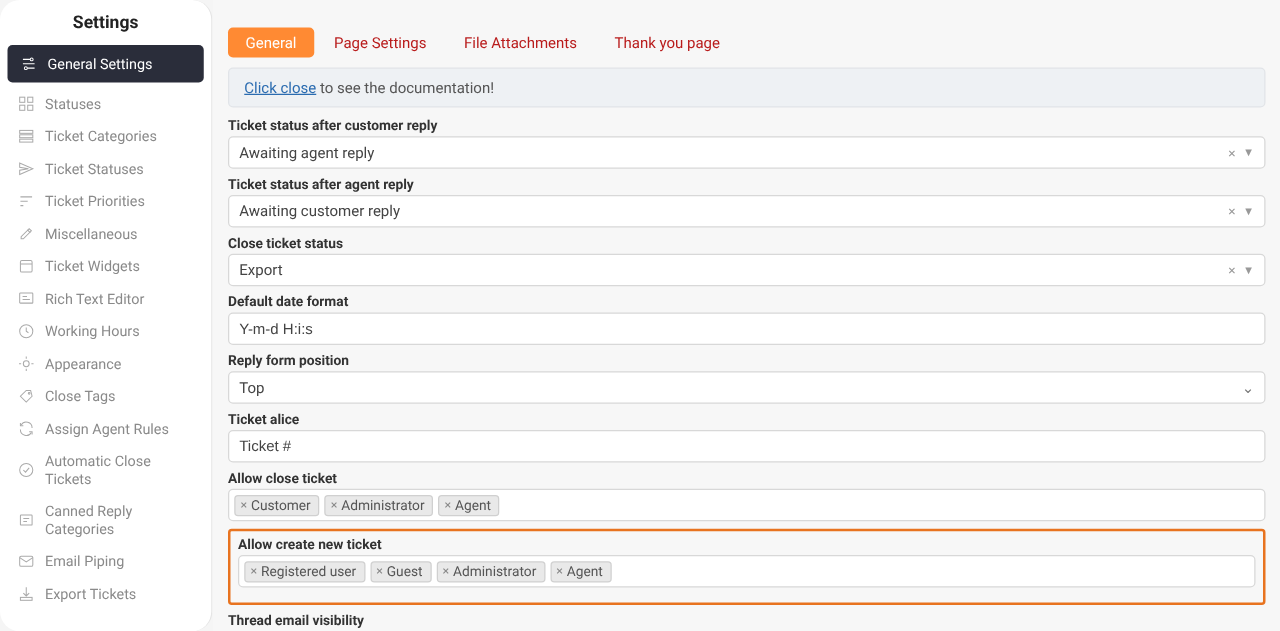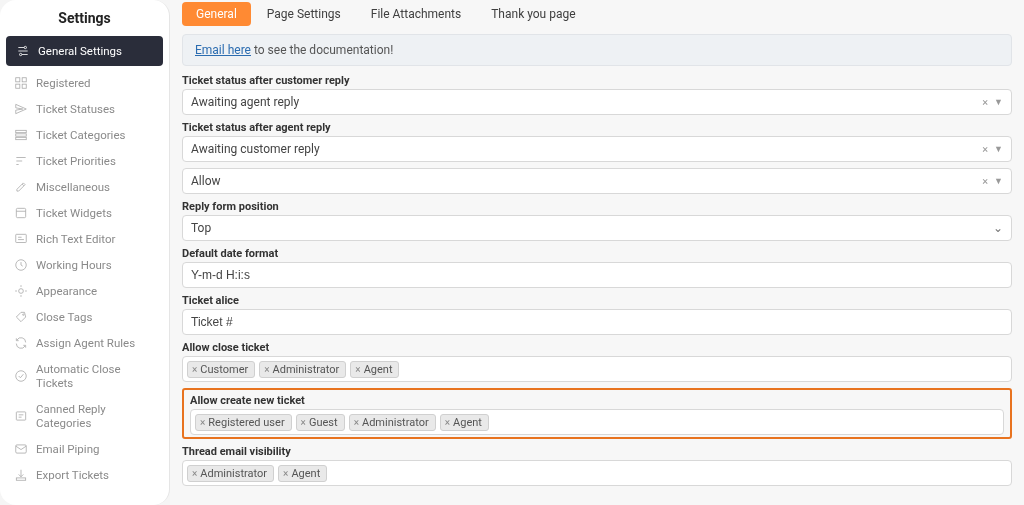--- a/index.html
+++ b/index.html
@@ -60,26 +60,27 @@
   .main {
     flex: 1;
     padding: 0 12px 10px 12px;
     overflow-y: auto;
     background: #f7f7f7;
   }
   .tabs {
     display: flex;
     gap: 2px;
     padding: 2px 0 8px 0;
+    margin-top: 20px;
   }
   .tab {
     padding: 5px 14px;
     border-radius: 4px;
     font-size: 12px;
-    color: #404040;
+    color: #b91c1c;
     cursor: pointer;
   }
   .tab.active {
     background: #ff8a33;
     color: #fff;
   }
   .doc-banner {
     background: #eef1f4;
     border: 1px solid #e1e4e8;
     border-radius: 4px;
@@ -151,21 +152,21 @@
     color: #555;
     display: inline-flex;
     align-items: center;
     gap: 2px;
   }
   .tag .tx { color: #888; font-size: 10px; margin-right: 1px; }
 
   .highlight {
     border: 2px solid #e8731f;
     border-radius: 3px;
-    padding: 4px 6px 2px 6px;
+    padding: 4px 6px 12px 6px;
     margin: 2px 0 6px 0;
   }
   .highlight .field { margin-bottom: 0; }
 </style>
 </head>
 <body>
 
 <div class="sidebar">
   <div class="sidebar-title">Settings</div>
 
@@ -181,39 +182,39 @@
   </div>
   <div class="sidebar-item">
     <span class="ic">
         <svg viewBox="0 0 24 24">
           <rect x="3" y="3" width="7" height="7"></rect>
           <rect x="14" y="3" width="7" height="7"></rect>
           <rect x="3" y="14" width="7" height="7"></rect>
           <rect x="14" y="14" width="7" height="7"></rect>
         </svg>
       </span>
-    <span>Registered</span>
-  </div>
-  <div class="sidebar-item">
-    <span class="ic">
-        <svg viewBox="0 0 24 24">
-          <path d="M3 20l18-8L3 4v6l12 2-12 2z"></path>
-        </svg>
-      </span>
-    <span>Ticket Statuses</span>
+    <span>Statuses</span>
   </div>
   <div class="sidebar-item">
     <span class="ic">
         <svg viewBox="0 0 24 24">
           <rect x="3" y="4" width="18" height="4"></rect>
           <rect x="3" y="10" width="18" height="4"></rect>
           <rect x="3" y="16" width="18" height="4"></rect>
         </svg>
       </span>
     <span>Ticket Categories</span>
+  </div>
+  <div class="sidebar-item">
+    <span class="ic">
+        <svg viewBox="0 0 24 24">
+          <path d="M3 20l18-8L3 4v6l12 2-12 2z"></path>
+        </svg>
+      </span>
+    <span>Ticket Statuses</span>
   </div>
   <div class="sidebar-item">
     <span class="ic">
         <svg viewBox="0 0 24 24">
           <path d="M4 18h4M4 12h10M4 6h16"></path>
         </svg>
       </span>
     <span>Ticket Priorities</span>
   </div>
   <div class="sidebar-item">
@@ -320,21 +321,21 @@
 
 <div class="main">
   <div class="tabs">
     <div class="tab active">General</div>
     <div class="tab">Page Settings</div>
     <div class="tab">File Attachments</div>
     <div class="tab">Thank you page</div>
   </div>
 
   <div class="doc-banner">
-    <a>Email here</a><span> to see the documentation!</span>
+    <a>Click close</a><span> to see the documentation!</span>
   </div>
 
   <div class="field">
     <span class="field-label">Ticket status after customer reply</span>
     <div class="select-wrap">
       <span class="select-val">Awaiting agent reply</span>
       <span class="select-ctrls">
         <span class="x">×</span>
         <span class="caret">▼</span>
       </span>
@@ -346,41 +347,42 @@
     <div class="select-wrap">
       <span class="select-val">Awaiting customer reply</span>
       <span class="select-ctrls">
         <span class="x">×</span>
         <span class="caret">▼</span>
       </span>
     </div>
   </div>
 
   <div class="field">
+    <span class="field-label">Close ticket status</span>
     <div class="select-wrap">
-      <span class="select-val">Allow</span>
+      <span class="select-val">Export</span>
       <span class="select-ctrls">
         <span class="x">×</span>
         <span class="caret">▼</span>
       </span>
+    </div>
+  </div>
+
+  <div class="field">
+    <span class="field-label">Default date format</span>
+    <div class="input-wrap">
+      <input type="text" value="Y-m-d H:i:s" style="">
     </div>
   </div>
 
   <div class="field">
     <span class="field-label">Reply form position</span>
     <div class="select-wrap plain-select">
       <span class="select-val">Top</span>
       <span class="caret-big">⌄</span>
-    </div>
-  </div>
-
-  <div class="field">
-    <span class="field-label">Default date format</span>
-    <div class="input-wrap">
-      <input type="text" value="Y-m-d H:i:s" style="">
     </div>
   </div>
 
   <div class="field">
     <span class="field-label">Ticket alice</span>
     <div class="input-wrap">
       <input type="text" value="Ticket #" style="">
     </div>
   </div>
 

